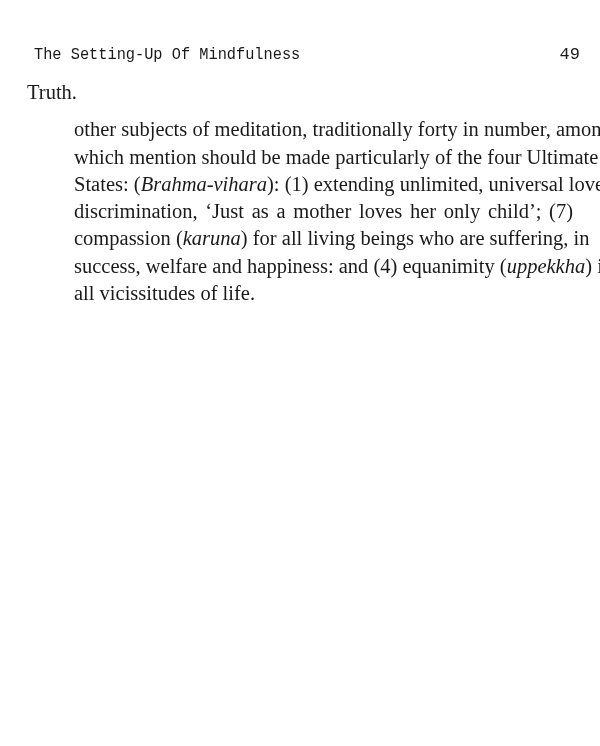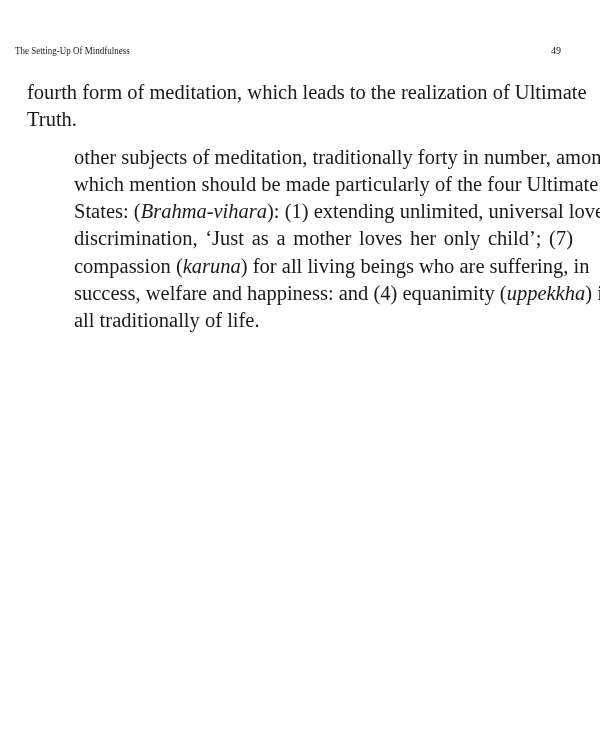--- a/index.html
+++ b/index.html
@@ -1,41 +1,40 @@
 <!DOCTYPE html>
 <html><head>
 <meta charset="utf-8">
 <style>
   html, body { margin:0; padding:0; }
   body { width:600px; height:746px; background:#ffffff; position:relative; overflow:hidden; font-family:"Liberation Serif", serif; color:#1a1a1a; }
-  .header { position:absolute; left:15px; top:45px; width:546px; height:20px; font-size:10px; }
+  .header { position:absolute; left:34px; top:45px; width:546px; height:20px; font-size:17px;font-family:Liberation Mono, monospace; }
   .header .title { position:absolute; left:0; top:0; transform:scaleX(0.9); transform-origin:left; }
   .header .pageno { position:absolute; right:0; top:0; }
   .body { position:absolute; left:27px; top:79px; width:546px; font-size:20.5px; line-height:27.3px; }
   .body p { margin:0; text-align:justify; }
   .body p.indent { text-indent:47px; margin-top:10px; }
   .line { display:block; text-align:justify; text-align-last:justify; white-space:nowrap; }
   .line.last { text-align-last:left; }
   i { }
 </style>
 </head>
 <body>
 
 <div class="header">
   <span class="title">The Setting-Up Of Mindfulness</span>
   <span class="pageno">49</span>
 </div>
 
 <div class="body" id="body">
     <p>
-      <span class="line">fourth form of meditation, which leads to the realization of Ultimate</span>
       <span class="line last">Truth.</span>
     </p>
     <p class="indent">
       <span class="line">other subjects of meditation, traditionally forty in number, among</span>
       <span class="line">which mention should be made particularly of the four Ultimate</span>
       <span class="line">States: (<i>Brahma-vihara</i>): (1) extending unlimited, universal love</span>
       <span class="line">discrimination, ‘Just as a mother loves her only child’; (7)</span>
       <span class="line">compassion (<i>karuna</i>) for all living beings who are suffering, in</span>
       <span class="line">success, welfare and happiness: and (4) equanimity (<i>uppekkha</i>) in</span>
-      <span class="line last">all traditionally of life.</span>
+      <span class="line last">all vicissitudes of life.</span>
     </p>
   </div>
 
 </body></html>

